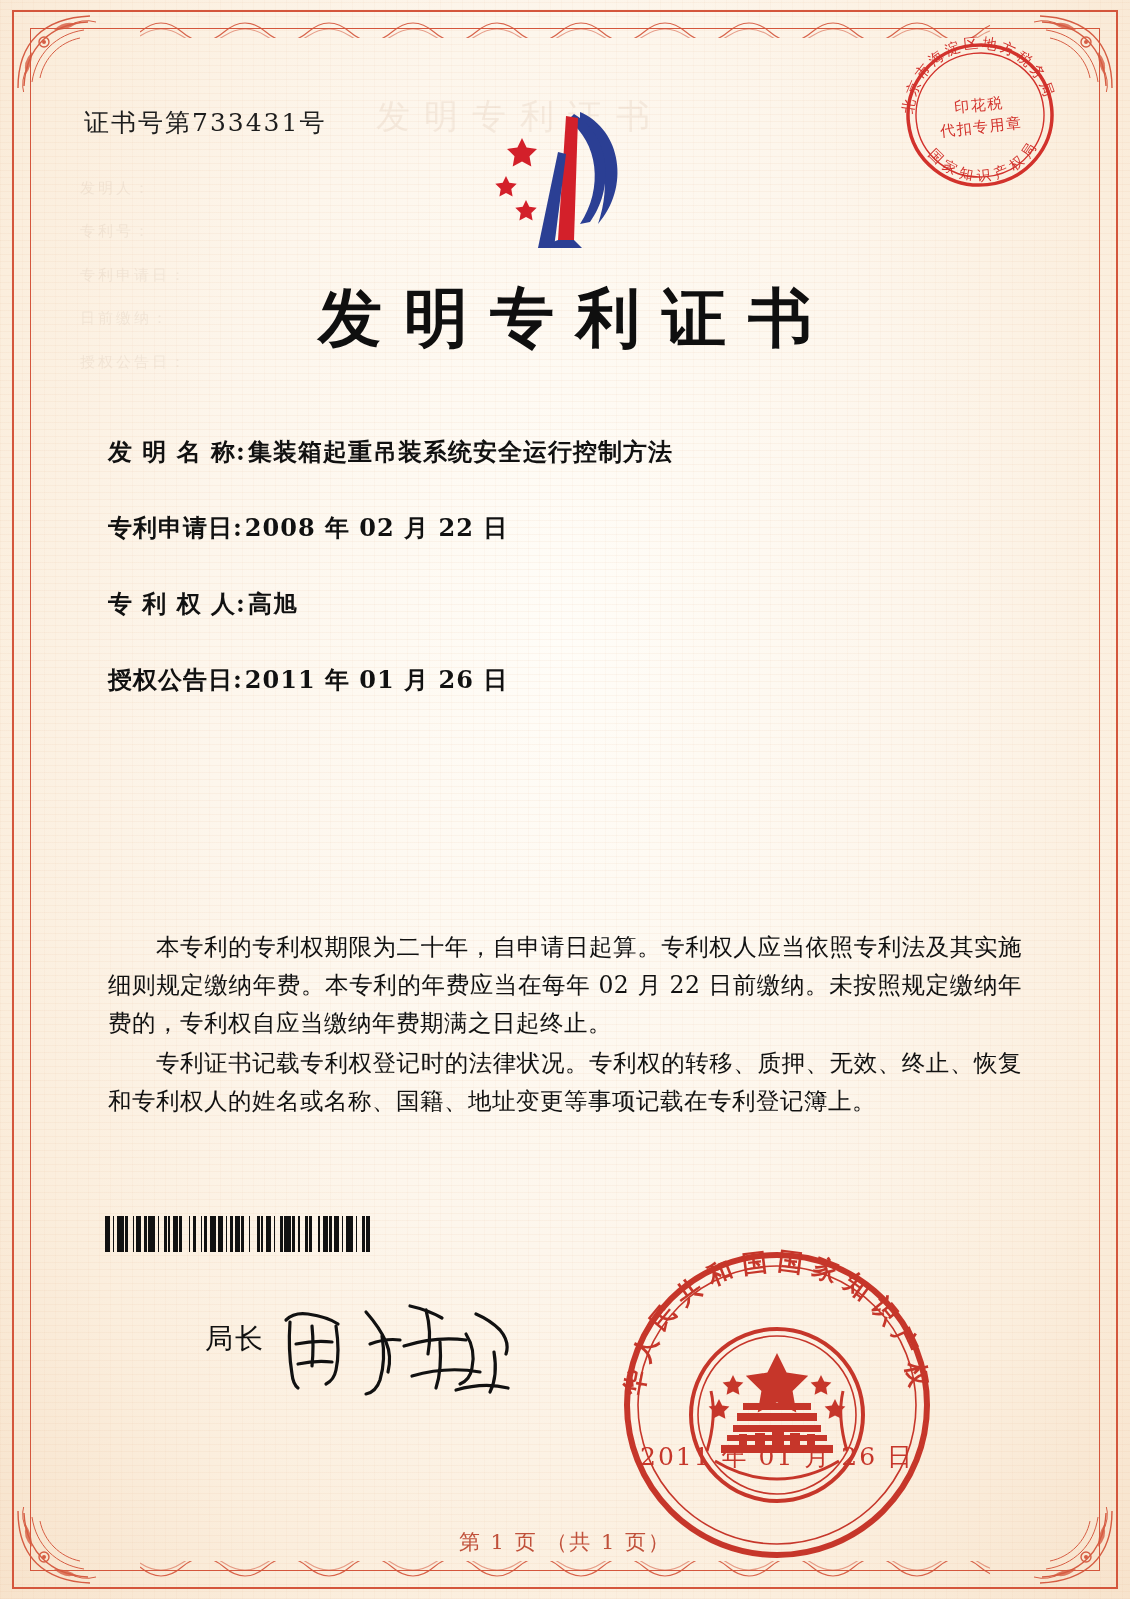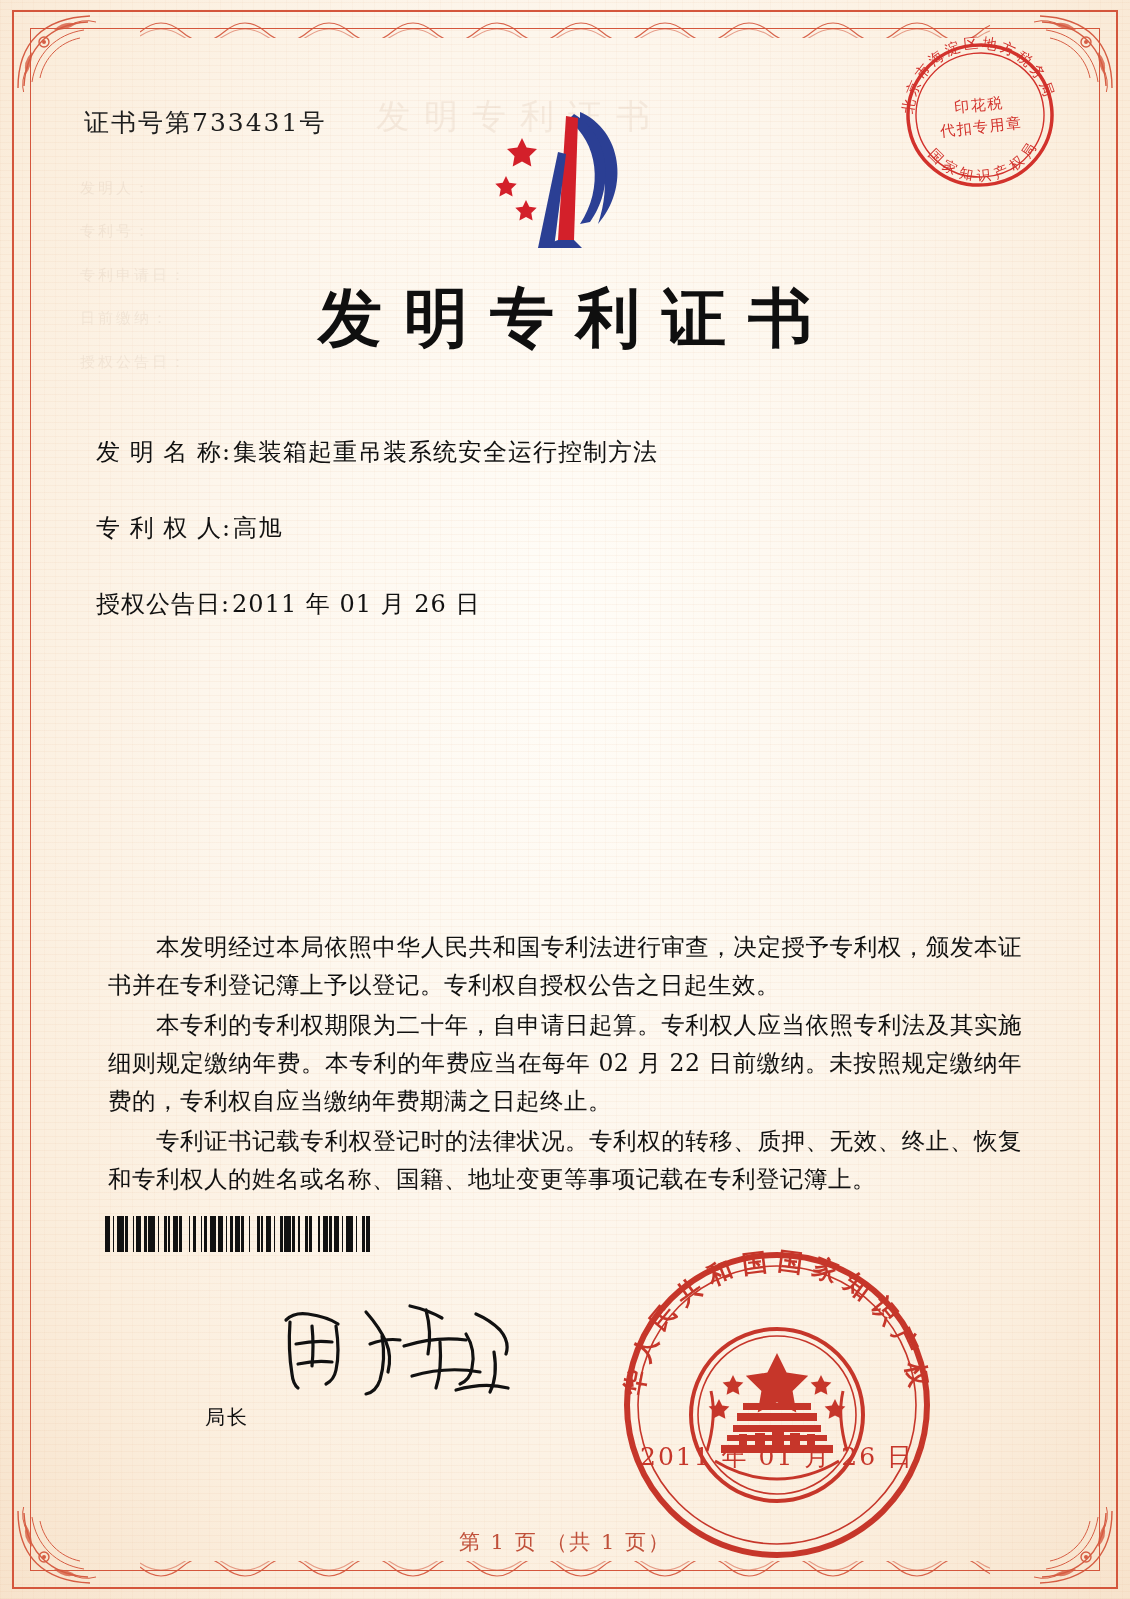--- a/index.html
+++ b/index.html
@@ -137,23 +137,24 @@
     position: absolute;
     right: 65px; top: 30px;
     width: 170px; height: 170px;
     transform: rotate(-6deg);
   }
   .tax-stamp svg { width: 100%; height: 100%; display: block; }
 
   
   .fields {
     position: absolute;
-    left: 96px; top: 436px;
+    left: 108px; top: 436px;
     width: 920px;
     color: #111;
+    font-weight: bold;
   }
   .field-row {
     display: flex;
     align-items: baseline;
     margin-bottom: 44px;
     font-size: 24px;
   }
   .field-label {
     flex: 0 0 auto;
     letter-spacing: 1px;
@@ -191,22 +192,22 @@
     left: 105px; top: 1216px;
     width: 370px; height: 36px;
     display: flex;
     align-items: stretch;
   }
   .barcode span { display: block; height: 100%; }
 
   
   .sig-label {
     position: absolute;
-    left: 205px; top: 1404px;
-    font-size: 20px;
+    left: 205px; top: 1320px;
+    font-size: 28px;
     color: #111;
     letter-spacing: 2px;
     font-family: Liberation Mono, monospace;
   }
   .signature {
     position: absolute;
     left: 270px; top: 1290px;
     width: 270px; height: 120px;
     color: #111;
   }
@@ -370,31 +371,34 @@
   </div>
 
   <div class="main-title">发明专利证书</div>
 
   <div class="fields">
     <div class="field-row">
       <span class="field-label">发 明 名 称:</span>
       <span class="field-value">集装箱起重吊装系统安全运行控制方法</span>
     </div>
     <div class="field-row">
+      <span class="field-label">专利申请日:</span>
+      <span class="field-value">2008 年 02 月 22 日</span>
+    </div>
+    <div class="field-row">
       <span class="field-label">专 利 权 人:</span>
       <span class="field-value">高旭</span>
     </div>
     <div class="field-row">
       <span class="field-label">授权公告日:</span>
       <span class="field-value">2011 年 01 月 26 日</span>
     </div>
   </div>
 
   <div class="body-text">
-    <p>本发明经过本局依照中华人民共和国专利法进行审查，决定授予专利权，颁发本证书并在专利登记簿上予以登记。专利权自授权公告之日起生效。</p>
     <p>本专利的专利权期限为二十年，自申请日起算。专利权人应当依照专利法及其实施细则规定缴纳年费。本专利的年费应当在每年 02 月 22 日前缴纳。未按照规定缴纳年费的，专利权自应当缴纳年费期满之日起终止。</p>
     <p>专利证书记载专利权登记时的法律状况。专利权的转移、质押、无效、终止、恢复和专利权人的姓名或名称、国籍、地址变更等事项记载在专利登记簿上。</p>
   </div>
 
   <div class="barcode" id="barcode">
       <span style="width: 4.65px; background: rgb(17, 17, 17);"></span>
       <span style="width: 3.1px; background: transparent;"></span>
       <span style="width: 1.55px; background: rgb(17, 17, 17);"></span>
       <span style="width: 3.1px; background: transparent;"></span>
       <span style="width: 6.2px; background: rgb(17, 17, 17);"></span>

